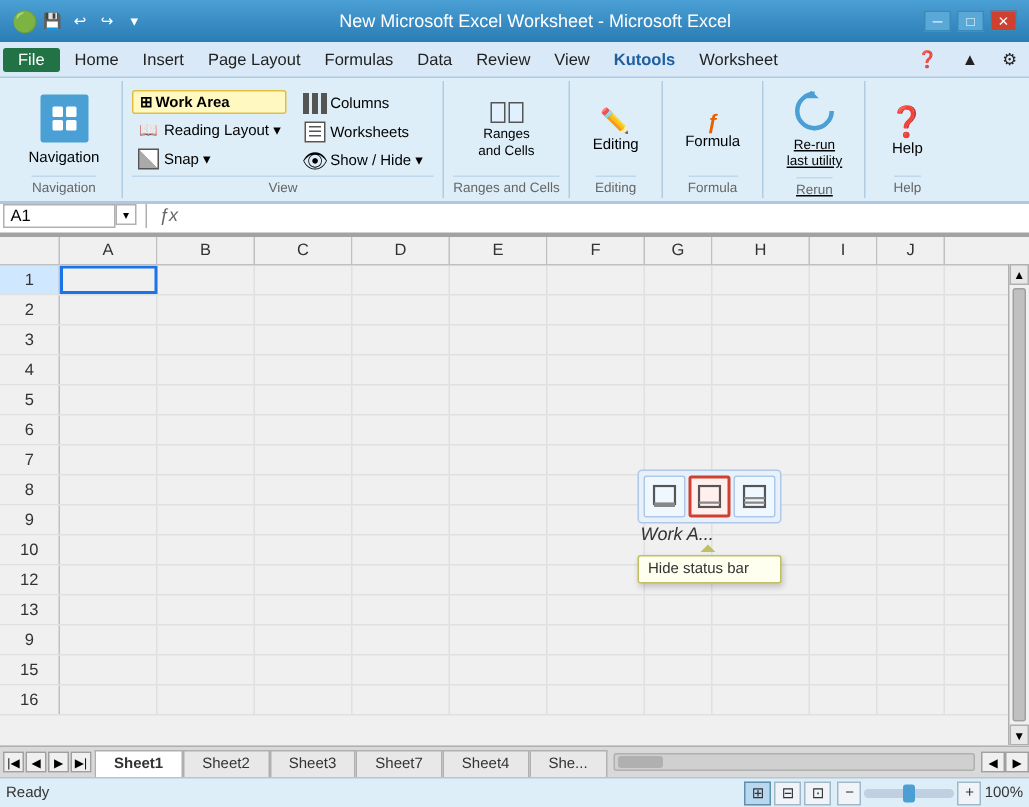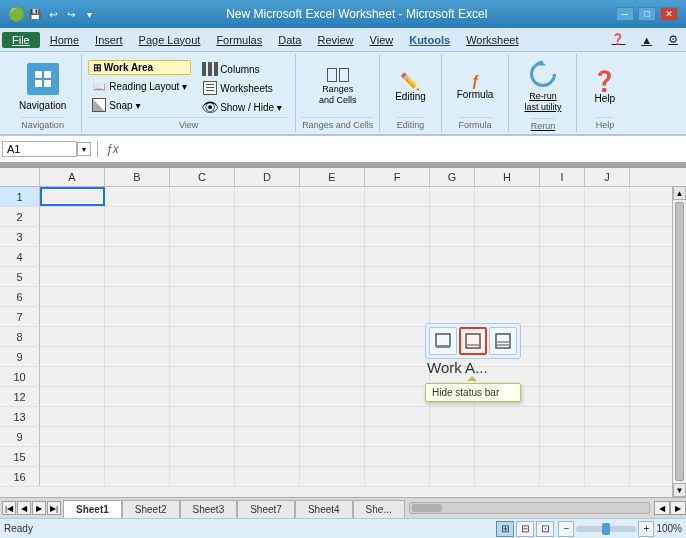--- a/index.html
+++ b/index.html
@@ -46,21 +46,20 @@
       border-bottom: 1px solid #adc8e0;
     }
     .menu-item {
       padding: 2px 8px;
       height: 100%;
       display: flex;
       align-items: center;
       font-size: 11px;
       cursor: pointer;
       color: #222;
-      text-decoration: underline;
     }
     .menu-item.active { background: #217346; color: white; border-radius: 2px; margin: 2px; height: auto; padding: 2px 10px; }
 
     
     .ribbon {
       background: #ddeef8;
       border-bottom: 2px solid #adc8e0;
     }
     .ribbon-content {
       display: flex;
@@ -127,24 +126,24 @@
       border-radius: 2px;
       padding: 1px 4px;
       display: flex; align-items: center; gap: 2px;
       font-size: 10px; font-weight: bold;
       cursor: pointer;
     }
 
     
     .formula-bar {
       display: flex;
-      align-items: center;
-      height: 32px;
+      align-items: flex-start;
+      height: 22px;
       background: white;
-      border-bottom: 6px solid #a3a3a3;
+      border-bottom: 3px solid #a3a3a3;
       padding: 0 2px;
     }
     .cell-ref {
       width: 75px;
       border: 1px solid #b0b0b0;
       padding: 1px 4px;
       font-size: 11px;
       display: flex; align-items: center;
     }
     .formula-sep { width: 1px; height: 16px; background: #b0b0b0; margin: 0 4px; }
@@ -848,21 +847,21 @@
         </div>
         <div class="popup-icon-btn">
           <svg width="16" height="16" viewBox="0 0 16 16">
             <rect x="1" y="1" width="14" height="14" fill="none" stroke="#555" stroke-width="1.5"></rect>
             <line x1="1" y1="9" x2="15" y2="9" stroke="#888" stroke-width="1.5"></line>
             <line x1="1" y1="12" x2="15" y2="12" stroke="#888" stroke-width="1.5"></line>
           </svg>
         </div>
       </div>
       <div style="position:relative;">
-        <span style="font-size:15px; color:#333; display:block; padding-left:2px;">Work A...</span>
+        <span style="font-size:12px; color:#333; display:block; padding-left:2px;font-style:italic;">Work A...</span>
       </div>
       <div class="popup-label-arrow" style="margin-left:42px;"></div>
       <div class="popup-label">Hide status bar</div>
     </div>
   </div>
 
   <div style="display:flex; align-items:center; background:#d9d9d9; border-top:1px solid #b0b0b0; height:21px;">
     <div class="sheet-nav">
       <div class="sheet-nav-btn">|◀</div>
       <div class="sheet-nav-btn">◀</div>

